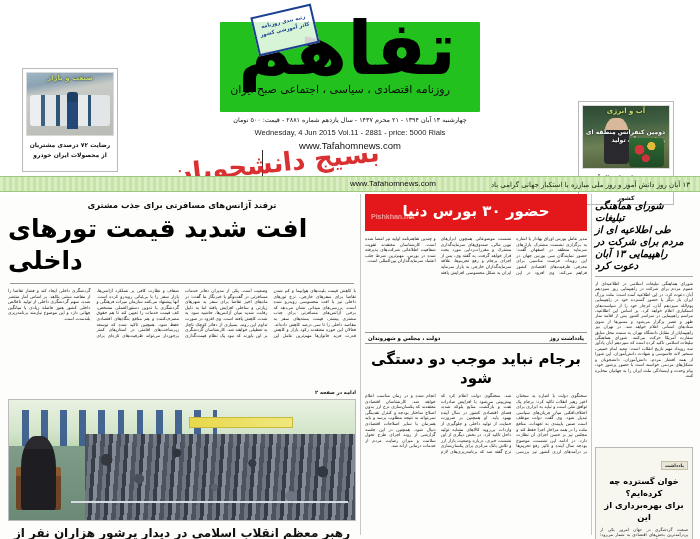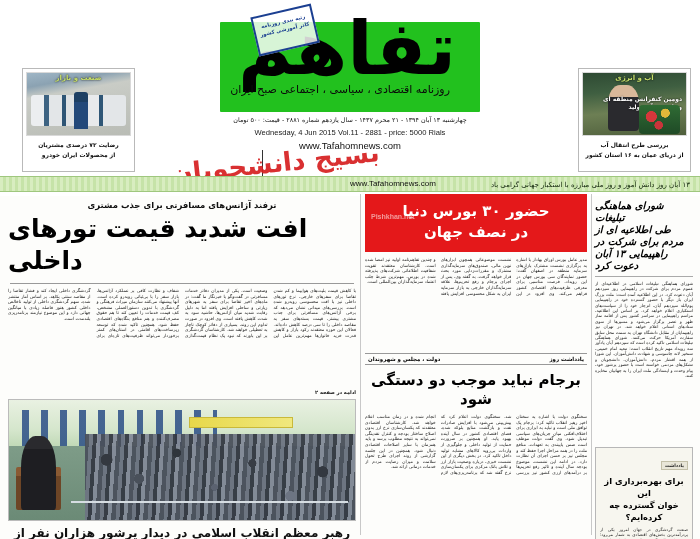--- a/index.html
+++ b/index.html
@@ -135,28 +135,28 @@
     top: 150px;
     width: 1px;
     height: 42px;
     background: #333;
   }
 
   
   .promo-box {
     position: absolute;
     top: 68px;
-    width: 113px;
+    width: 96px;
     height: 104px;
     border: 1px solid #b9b9b9;
     background: #ffffff;
     padding: 3px;
   }
   .promo-left  { left: 22px; }
-  .promo-right { left: 578px; }
+  .promo-right { left: 578px; margin-top: 33px; }
 
   .promo-photo {
     width: 100%;
     height: 64px;
     position: relative;
     overflow: hidden;
     border: 1px solid #d9d9d9;
   }
 
   .promo-photo-cars {
@@ -597,21 +597,20 @@
       <div class="bottom-headline">
         <div>غفلت از دشمن اصلی و پرداختن</div>
 
       </div>
     </div>
 
     <div class="col col-mid">
       <div class="redbox">
         <div class="watermark">Pishkhan.net</div>
         <div>حضور ۳۰ بورس دنیا</div>
-        <div>در نصف جهان</div>
       </div>
       <div class="mid-body">مدیر عامل بورس اوراق بهادار با اشاره به برگزاری نشست مشترک بازارهای سرمایه منطقه در اصفهان گفت: حضور نمایندگان سی بورس جهان در این رویداد، فرصت مناسبی برای معرفی ظرفیت‌های اقتصادی کشور فراهم می‌کند. وی افزود در این نشست موضوعاتی همچون ابزارهای نوین مالی، صندوق‌های سرمایه‌گذاری مشترک و مقررات‌زدایی مورد بحث قرار خواهد گرفت. به گفته وی، پس از اجرای برجام و رفع تحریم‌ها، علاقه سرمایه‌گذاران خارجی به بازار سرمایه ایران به شکل محسوسی افزایش یافته و چندین تفاهم‌نامه اولیه نیز امضا شده است. کارشناسان معتقدند تقویت شفافیت اطلاعاتی شرکت‌های پذیرفته شده در بورس، مهم‌ترین شرط جلب اعتماد سرمایه‌گذاران بین‌المللی است.</div>
 
       <div class="mid-tagline">
         <span>دولت ، مجلس و شهروندان</span>
         <span>یادداشت روز</span>
       </div>
 
       <div class="mid-headline">برجام نباید موجب دو دستگی شود</div>
       <div class="mid-body2">سخنگوی دولت با اشاره به سخنان اخیر رهبر انقلاب تاکید کرد: برجام یک توافق ملی است و نباید به ابزاری برای اختلاف‌افکنی میان جریان‌های سیاسی تبدیل شود. وی گفت دولت موظف است ضمن پایبندی به تعهدات، منافع ملت را در همه مراحل اجرا حفظ کند و مجلس نیز بر حسن اجرای آن نظارت دارد. در ادامه این نشست، موضوع بودجه سال آینده و تاثیر رفع تحریم‌ها بر درآمدهای ارزی کشور نیز بررسی شد. سخنگوی دولت اعلام کرد که پیش‌بینی می‌شود با افزایش صادرات نفت و بازگشت منابع بلوکه شده، فضای اقتصادی کشور در سال آینده بهبود یابد. او همچنین بر ضرورت حمایت از تولید داخلی و جلوگیری از واردات بی‌رویه کالاهای مشابه تولید داخل تاکید کرد. در بخش دیگری از این نشست خبری، درباره وضعیت بازار ارز و تلاش بانک مرکزی برای یکسان‌سازی نرخ گفته شد که برنامه‌ریزی‌های لازم انجام شده و در زمان مناسب اعلام خواهد شد. کارشناسان اقتصادی معتقدند که یکسان‌سازی نرخ ارز بدون اصلاح ساختار بودجه و کنترل نقدینگی نمی‌تواند به نتیجه مطلوب برسد و باید همزمان با سایر اصلاحات اقتصادی دنبال شود. همچنین در این جلسه گزارشی از روند اجرای طرح تحول سلامت و میزان رضایت مردم از خدمات درمانی ارائه شد.</div>
@@ -623,22 +622,22 @@
         <div>طی اطلاعیه ای از</div>
         <div>مردم برای شرکت در</div>
         <div>راهپیمایی ۱۳ آبان دعوت کرد</div>
       </div>
       <div class="left-rule"></div>
       <div class="left-body">شورای هماهنگی تبلیغات اسلامی در اطلاعیه‌ای از عموم مردم برای شرکت در راهپیمایی روز سیزدهم آبان دعوت کرد. در این اطلاعیه آمده است: ملت بزرگ ایران بار دیگر با حضور گسترده خود در راهپیمایی یوم‌الله سیزدهم آبان، انزجار خود را از سیاست‌های استکباری اعلام خواهد کرد. بر اساس این اطلاعیه، مراسم راهپیمایی در سراسر کشور پس از اقامه نماز ظهر و عصر برگزار می‌شود و مسیرها از سوی ستادهای استانی اعلام خواهد شد. در تهران نیز راهپیمایان از مقابل دانشگاه تهران به سمت محل سابق سفارت آمریکا حرکت می‌کنند. شورای هماهنگی تبلیغات اسلامی تاکید کرده است که سیزدهم آبان یادآور سه رویداد مهم تاریخ انقلاب است: تبعید امام خمینی، تسخیر لانه جاسوسی و شهادت دانش‌آموزان. این شورا از همه اقشار مردم، دانش‌آموزان، دانشجویان و تشکل‌های مردمی خواسته است با حضور پرشور خود، پیام وحدت و ایستادگی ملت ایران را به جهانیان مخابره کنند.</div>
 
       <div class="note-card">
         <span class="note-label">یادداشت</span>
         <div class="note-headline">
+          <div>خوان گسترده چه کرده‌ایم؟</div>
           <div>برای بهره‌برداری از این</div>
-          <div>خوان گسترده چه کرده‌ایم؟</div>
         </div>
         <div class="note-body">صنعت گردشگری در جهان امروز یکی از پردرآمدترین بخش‌های اقتصادی به شمار می‌رود؛ صنعتی که سالانه گردش مالی بیش از یک میلیارد و ۱۲۰ میلیون نفر جابه‌جایی و درآمدی فراتر از ۱۴۰۰ میلیارد دلار را برای کشورهای مقصد رقم می‌زند. ایران با برخورداری از تنوع اقلیمی کم‌نظیر، آثار تاریخی ثبت‌شده جهانی و میراث فرهنگی غنی، یکی از ده کشور برتر جهان از نظر جاذبه‌های گردشگری است؛ اما سهم ما از این بازار بزرگ جهانی هنوز کمتر از یک درصد است. پرسش اساسی این است که برای بهره‌برداری از این خوان گسترده چه کرده‌ایم؟ تجربه کشورهای موفق نشان می‌دهد که سرمایه‌گذاری در زیرساخت اقامتی، تسهیل صدور روادید و معرفی هدفمند جاذبه‌ها در رسانه‌های بین‌المللی، سه رکن اصلی توسعه این صنعت است.</div>
         
       </div>
     </div>
 
   </div>
 </div>
 
 </body></html>

